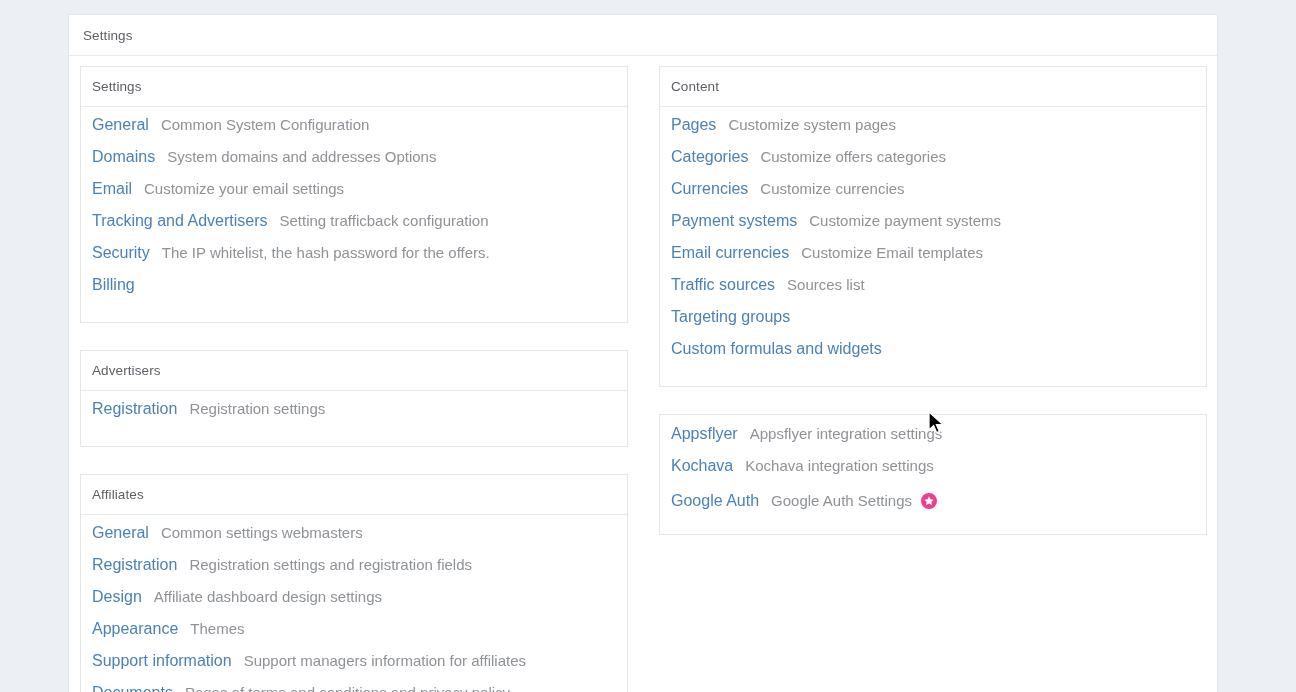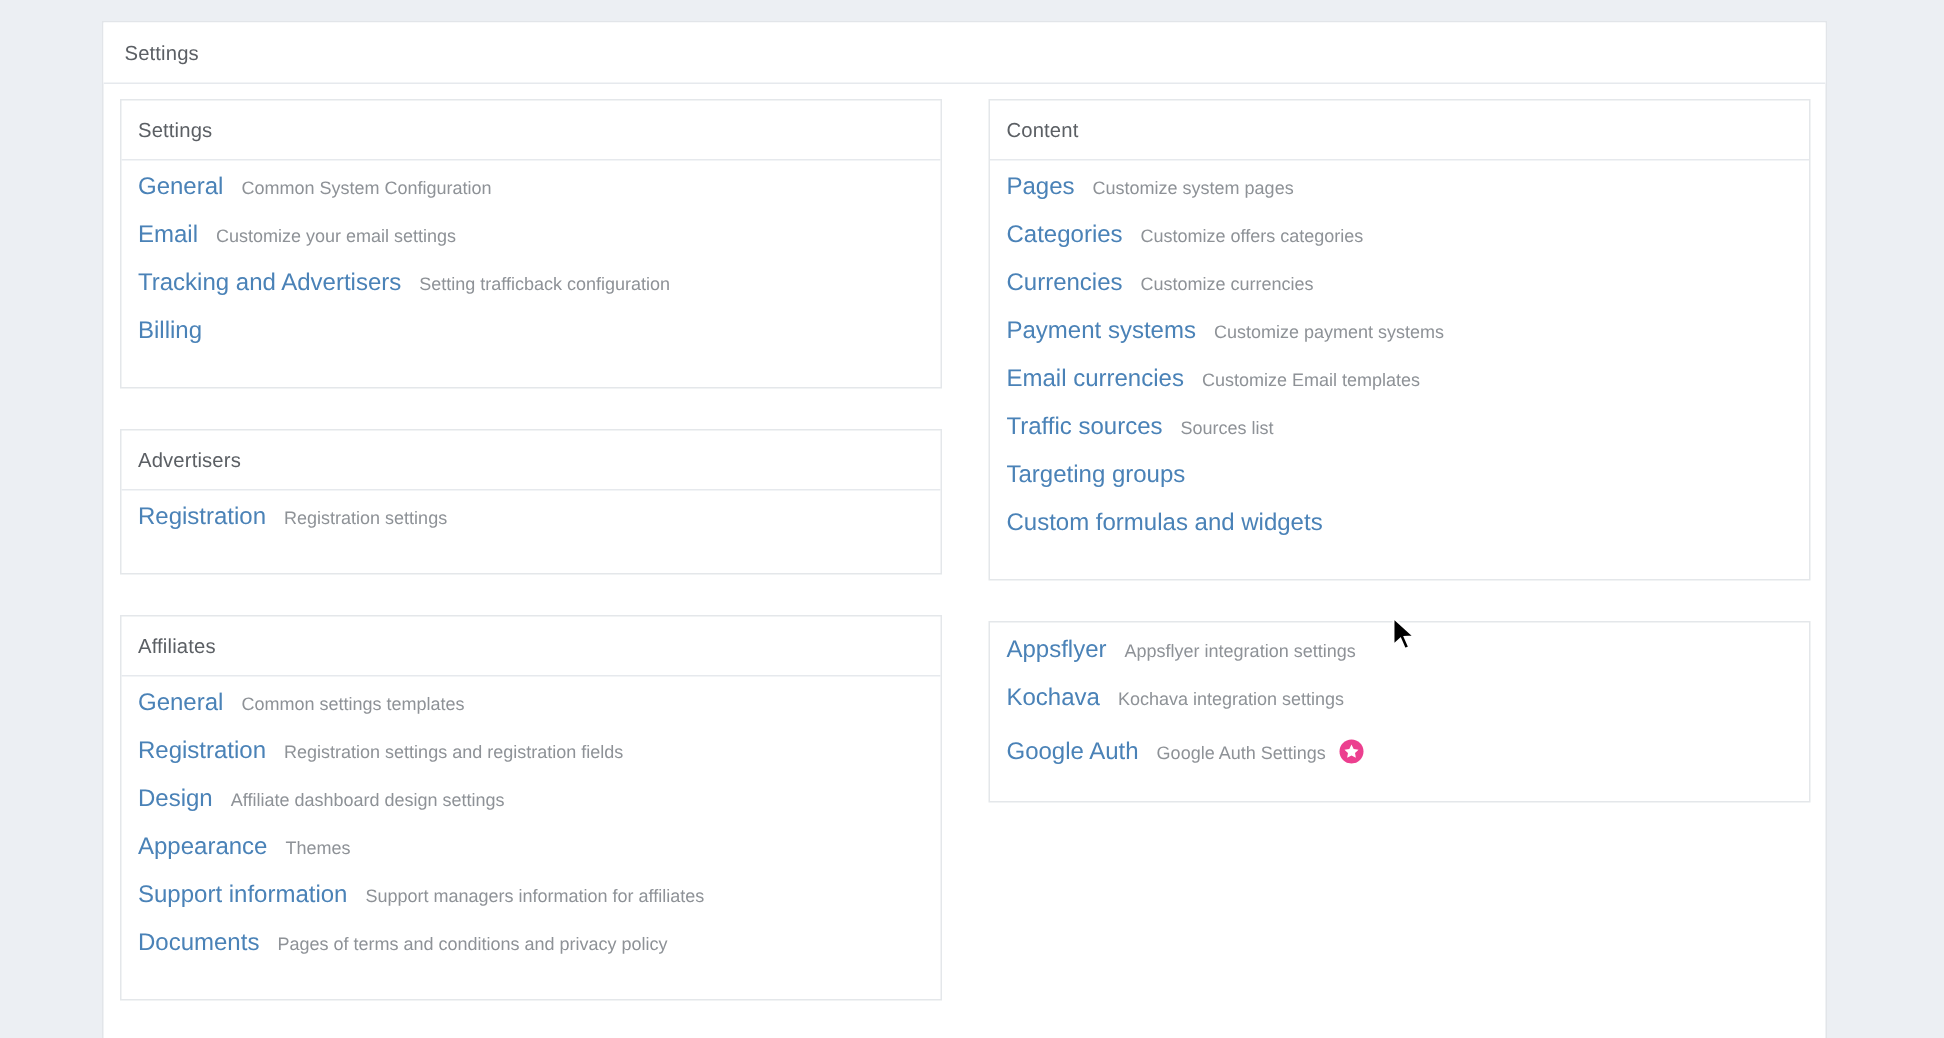--- a/index.html
+++ b/index.html
@@ -93,21 +93,21 @@
   }
   .row-link {
     color: #4a82b7;
     font-size: 16px;
     text-decoration: none;
     cursor: pointer;
     line-height: 1;
   }
   .row-desc {
     color: #8e9297;
-    font-size: 12px;
+    font-size: 15px;
     margin-left: 12px;
     line-height: 1;
   }
 
   
   .star-badge {
     display: inline-block;
     width: 16px;
     height: 16px;
     border-radius: 50%;
@@ -143,28 +143,36 @@
         <div class="panel">
           <div class="panel-header">
             <span class="panel-header-title">Settings</span>
           </div>
           <div class="panel-body">
             <div class="row">
               <a class="row-link">General</a>
               <span class="row-desc">Common System Configuration</span>
             </div>
             <div class="row">
+              <a class="row-link">Domains</a>
+              <span class="row-desc">System domains and addresses Options</span>
+            </div>
+            <div class="row">
               <a class="row-link">Email</a>
               <span class="row-desc">Customize your email settings</span>
             </div>
             <div class="row">
               <a class="row-link">Tracking and Advertisers</a>
               <span class="row-desc">Setting trafficback configuration</span>
             </div>
             <div class="row">
+              <a class="row-link">Security</a>
+              <span class="row-desc">The IP whitelist, the hash password for the offers.</span>
+            </div>
+            <div class="row">
               <a class="row-link">Billing</a>
             </div>
           </div>
         </div>
         <div class="panel">
           <div class="panel-header">
             <span class="panel-header-title">Advertisers</span>
           </div>
           <div class="panel-body">
             <div class="row">
@@ -173,21 +181,21 @@
             </div>
           </div>
         </div>
         <div class="panel">
           <div class="panel-header">
             <span class="panel-header-title">Affiliates</span>
           </div>
           <div class="panel-body">
             <div class="row">
               <a class="row-link">General</a>
-              <span class="row-desc">Common settings templates</span>
+              <span class="row-desc">Common settings webmasters</span>
             </div>
             <div class="row">
               <a class="row-link">Registration</a>
               <span class="row-desc">Registration settings and registration fields</span>
             </div>
             <div class="row">
               <a class="row-link">Design</a>
               <span class="row-desc">Affiliate dashboard design settings</span>
             </div>
             <div class="row">

